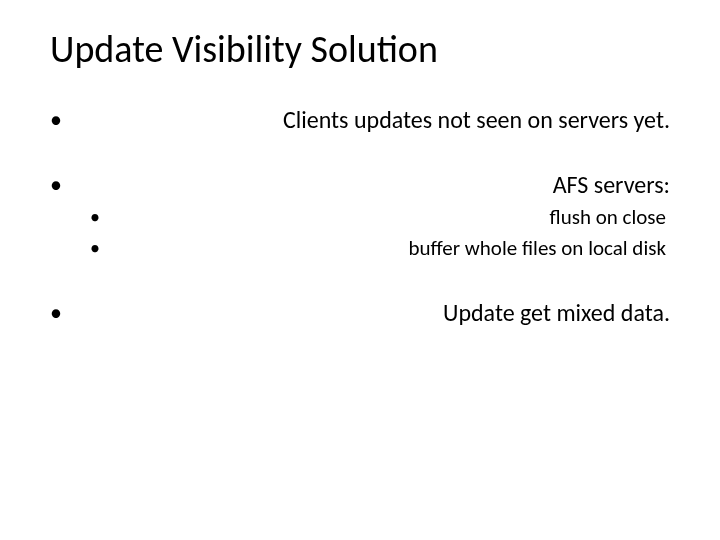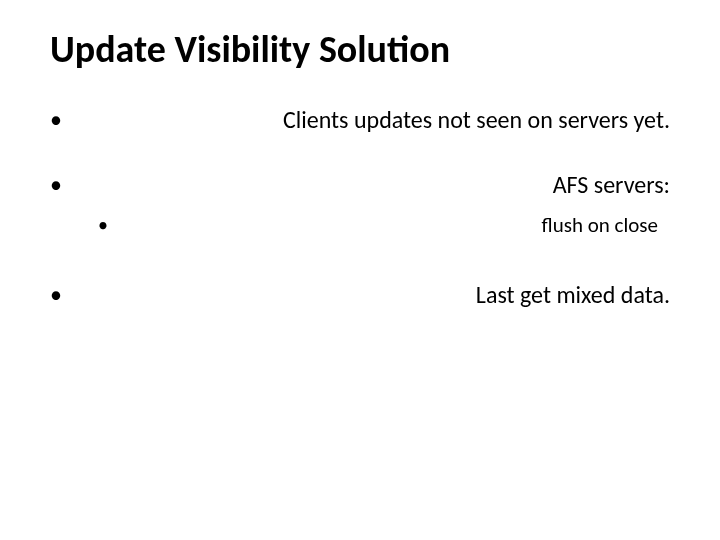--- a/index.html
+++ b/index.html
@@ -12,21 +12,21 @@
     color: #000000;
   }
   .slide {
     box-sizing: border-box;
     width: 720px;
     height: 540px;
     padding: 28px 50px 40px 50px;
   }
   .title {
     font-size: 38px;
-    font-weight: 700;
+    font-weight: 400;
     margin: 0 0 32px 0;
     line-height: 1.15;
   }
   ul.top {
     list-style: none;
     margin: 0;
     padding: 0;
     text-align: right;
   }
   ul.top > li {
@@ -44,21 +44,21 @@
     font-size: 24px;
   }
   ul.sub {
     list-style: none;
     margin: 4px 0 0 0;
     padding: 0;
   }
   ul.sub > li {
     font-size: 21px;
     line-height: 1.3;
-    margin: 12px;
+    margin: 4px;
     padding-left: 36px;
     position: relative;
   }
   ul.sub > li::before {
     content: "•";
     position: absolute;
     left: 18px;
     top: 0;
     font-size: 20px;
   }
@@ -76,22 +76,23 @@
     <li>Clients updates not seen on servers yet.</li>
   </ul>
 
   <div class="gap"></div>
 
   <ul class="top">
     <li>
       <span>AFS servers:</span>
       <ul class="sub">
         <li>flush on close</li>
+        <li>buffer whole files on local disk</li>
       </ul>
     </li>
   </ul>
 
   <div class="gap"></div>
 
   <ul class="top">
-    <li>Last get mixed data.</li>
+    <li>Update get mixed data.</li>
   </ul>
 </div>
 
 </body></html>

